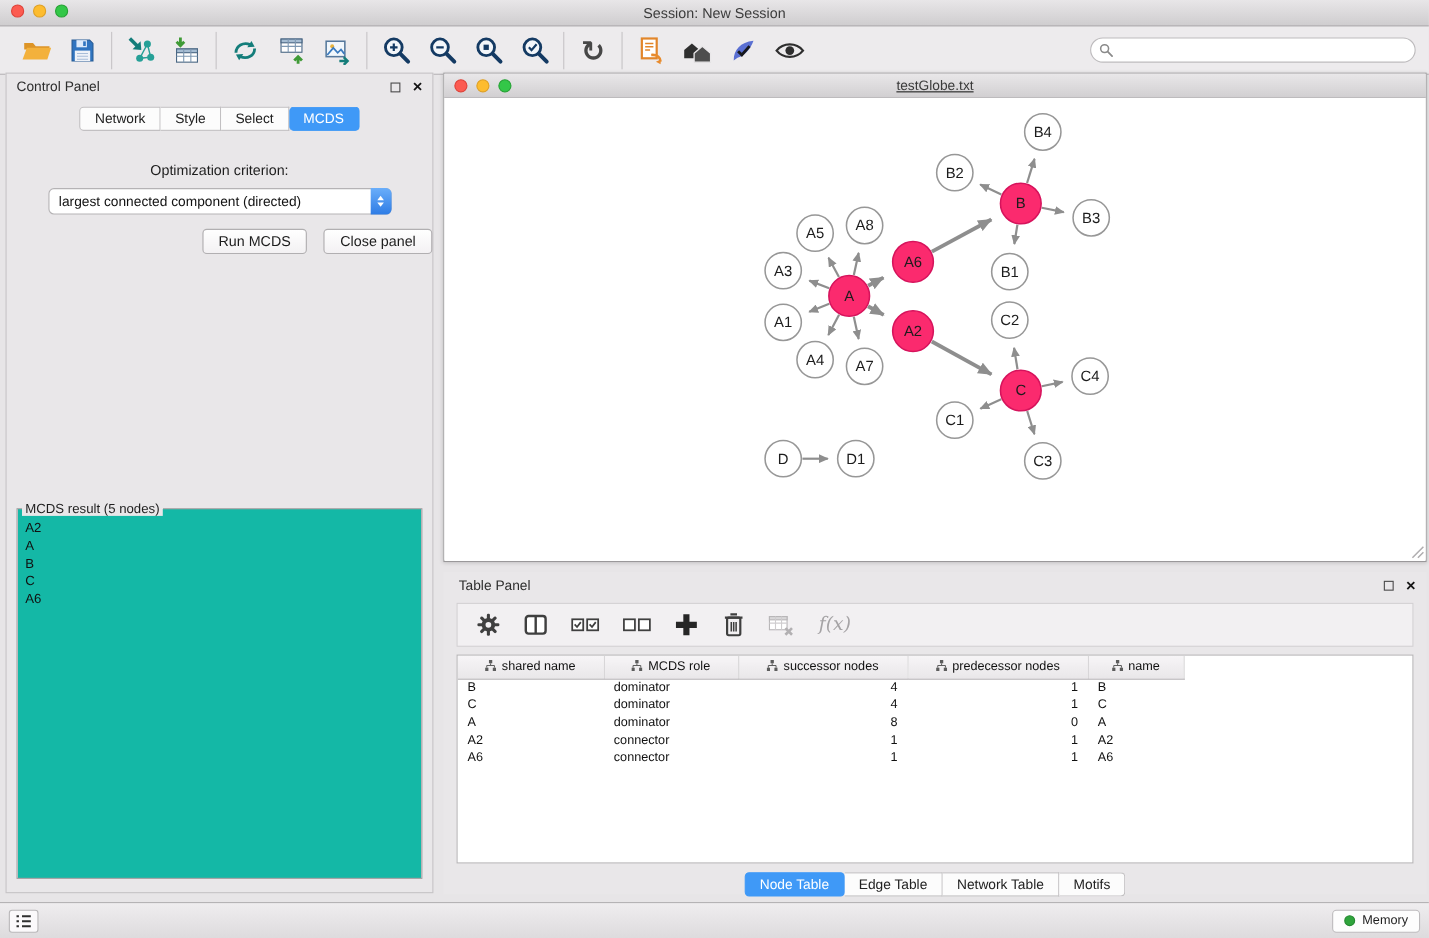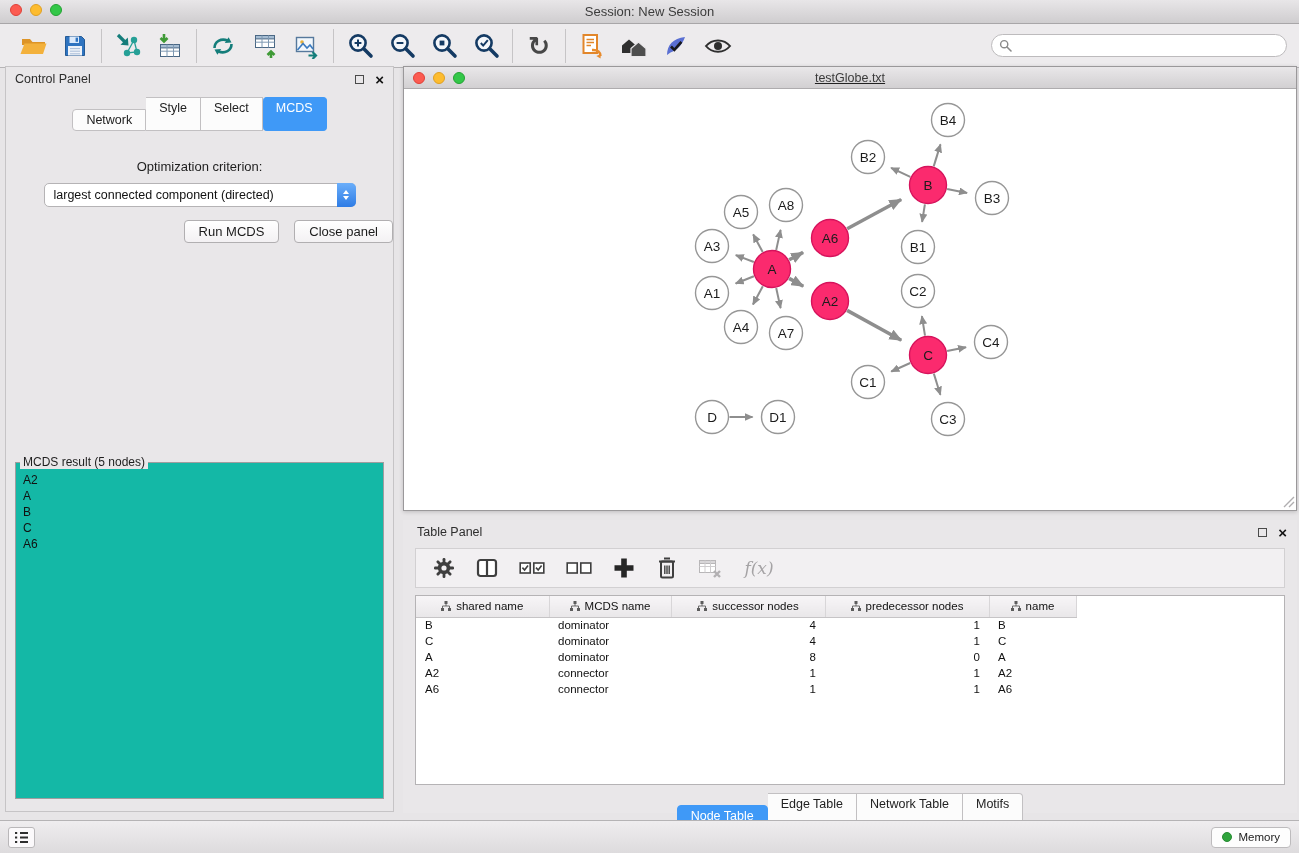--- a/index.html
+++ b/index.html
@@ -25,21 +25,21 @@
 .search-mag{position:absolute;left:8px;top:5px;}
 
 
 .control-panel{position:absolute;left:5px;top:66px;width:389px;height:746px;background:#e9e7e9;border:1px solid #c6c4c6;}
 .panel-head{height:24px;display:flex;align-items:center;padding:0 9px;font-size:12.5px;color:#2e2e2e;}
 .panel-head .spacer{flex:1;}
 .float-box{width:9px;height:9px;border:1.5px solid #4a4a4a;margin-right:11px;display:inline-block;}
 .close-x{font-size:15px;font-weight:bold;color:#141414;line-height:1;}
 .seg-row{display:flex;justify-content:center;margin-top:6px;}
 .seg{background:#fcfcfc;border:1px solid #c2c0c2;border-left:none;padding:3px 13px;font-size:12.5px;color:#222;cursor:default;}
-.seg:first-child{border-left:1px solid #c2c0c2;border-radius:4px 0 0 4px;margin-top:12px;}
+.seg:first-child{border-left:1px solid #c2c0c2;border-radius:4px 0 0 4px;}
 .seg:last-child{border-radius:0 4px 4px 0;}
 .seg.active{background:#3f99f7;border-color:#3f99f7;color:#fff;border-radius:4px;}
 .opt-label{text-align:center;margin-top:28px;font-size:13px;color:#1e1e1e;}
 .dropdown{width:312px;height:24px;margin:9px auto 0;background:#fff;border:1px solid #b5b3b5;border-radius:5px;display:flex;align-items:center;position:relative;}
 .dd-text{padding-left:9px;font-size:12.5px;color:#111;flex:1;white-space:nowrap;overflow:hidden;}
 .dd-stepper{width:19px;align-self:stretch;margin:-1px -1px -1px 0;background:linear-gradient(#6aaefa,#2e7ce5);border-radius:0 5px 5px 0;display:flex;flex-direction:column;align-items:center;justify-content:center;gap:2px;}
 .dd-stepper i{display:block;width:0;height:0;border-left:3.5px solid transparent;border-right:3.5px solid transparent;}
 .dd-stepper .up{border-bottom:4.5px solid #fff;}
 .dd-stepper .dn{border-top:4.5px solid #fff;}
 .btn-row{display:flex;justify-content:flex-end;gap:15px;margin-top:13px;}
@@ -422,21 +422,21 @@
                   <rect x="3.5" y="0" width="3" height="3" fill="#5c5c5c"></rect>
                   <rect x="0" y="7" width="3" height="3" fill="#5c5c5c"></rect>
                   <rect x="7" y="7" width="3" height="3" fill="#5c5c5c"></rect>
                   <path d="M5 3 v2 M1.5 7 v-2 h7 v2" stroke="#5c5c5c" fill="none" stroke-width="0.9"></path>
                 </svg><span>shared name</span></th>
               <th><svg width="10" height="10" viewBox="0 0 10 10">
                   <rect x="3.5" y="0" width="3" height="3" fill="#5c5c5c"></rect>
                   <rect x="0" y="7" width="3" height="3" fill="#5c5c5c"></rect>
                   <rect x="7" y="7" width="3" height="3" fill="#5c5c5c"></rect>
                   <path d="M5 3 v2 M1.5 7 v-2 h7 v2" stroke="#5c5c5c" fill="none" stroke-width="0.9"></path>
-                </svg><span>MCDS name</span></th>
+                </svg><span>MCDS role</span></th>
               <th><svg width="10" height="10" viewBox="0 0 10 10">
                   <rect x="3.5" y="0" width="3" height="3" fill="#5c5c5c"></rect>
                   <rect x="0" y="7" width="3" height="3" fill="#5c5c5c"></rect>
                   <rect x="7" y="7" width="3" height="3" fill="#5c5c5c"></rect>
                   <path d="M5 3 v2 M1.5 7 v-2 h7 v2" stroke="#5c5c5c" fill="none" stroke-width="0.9"></path>
                 </svg><span>successor nodes</span></th>
               <th><svg width="10" height="10" viewBox="0 0 10 10">
                   <rect x="3.5" y="0" width="3" height="3" fill="#5c5c5c"></rect>
                   <rect x="0" y="7" width="3" height="3" fill="#5c5c5c"></rect>
                   <rect x="7" y="7" width="3" height="3" fill="#5c5c5c"></rect>

